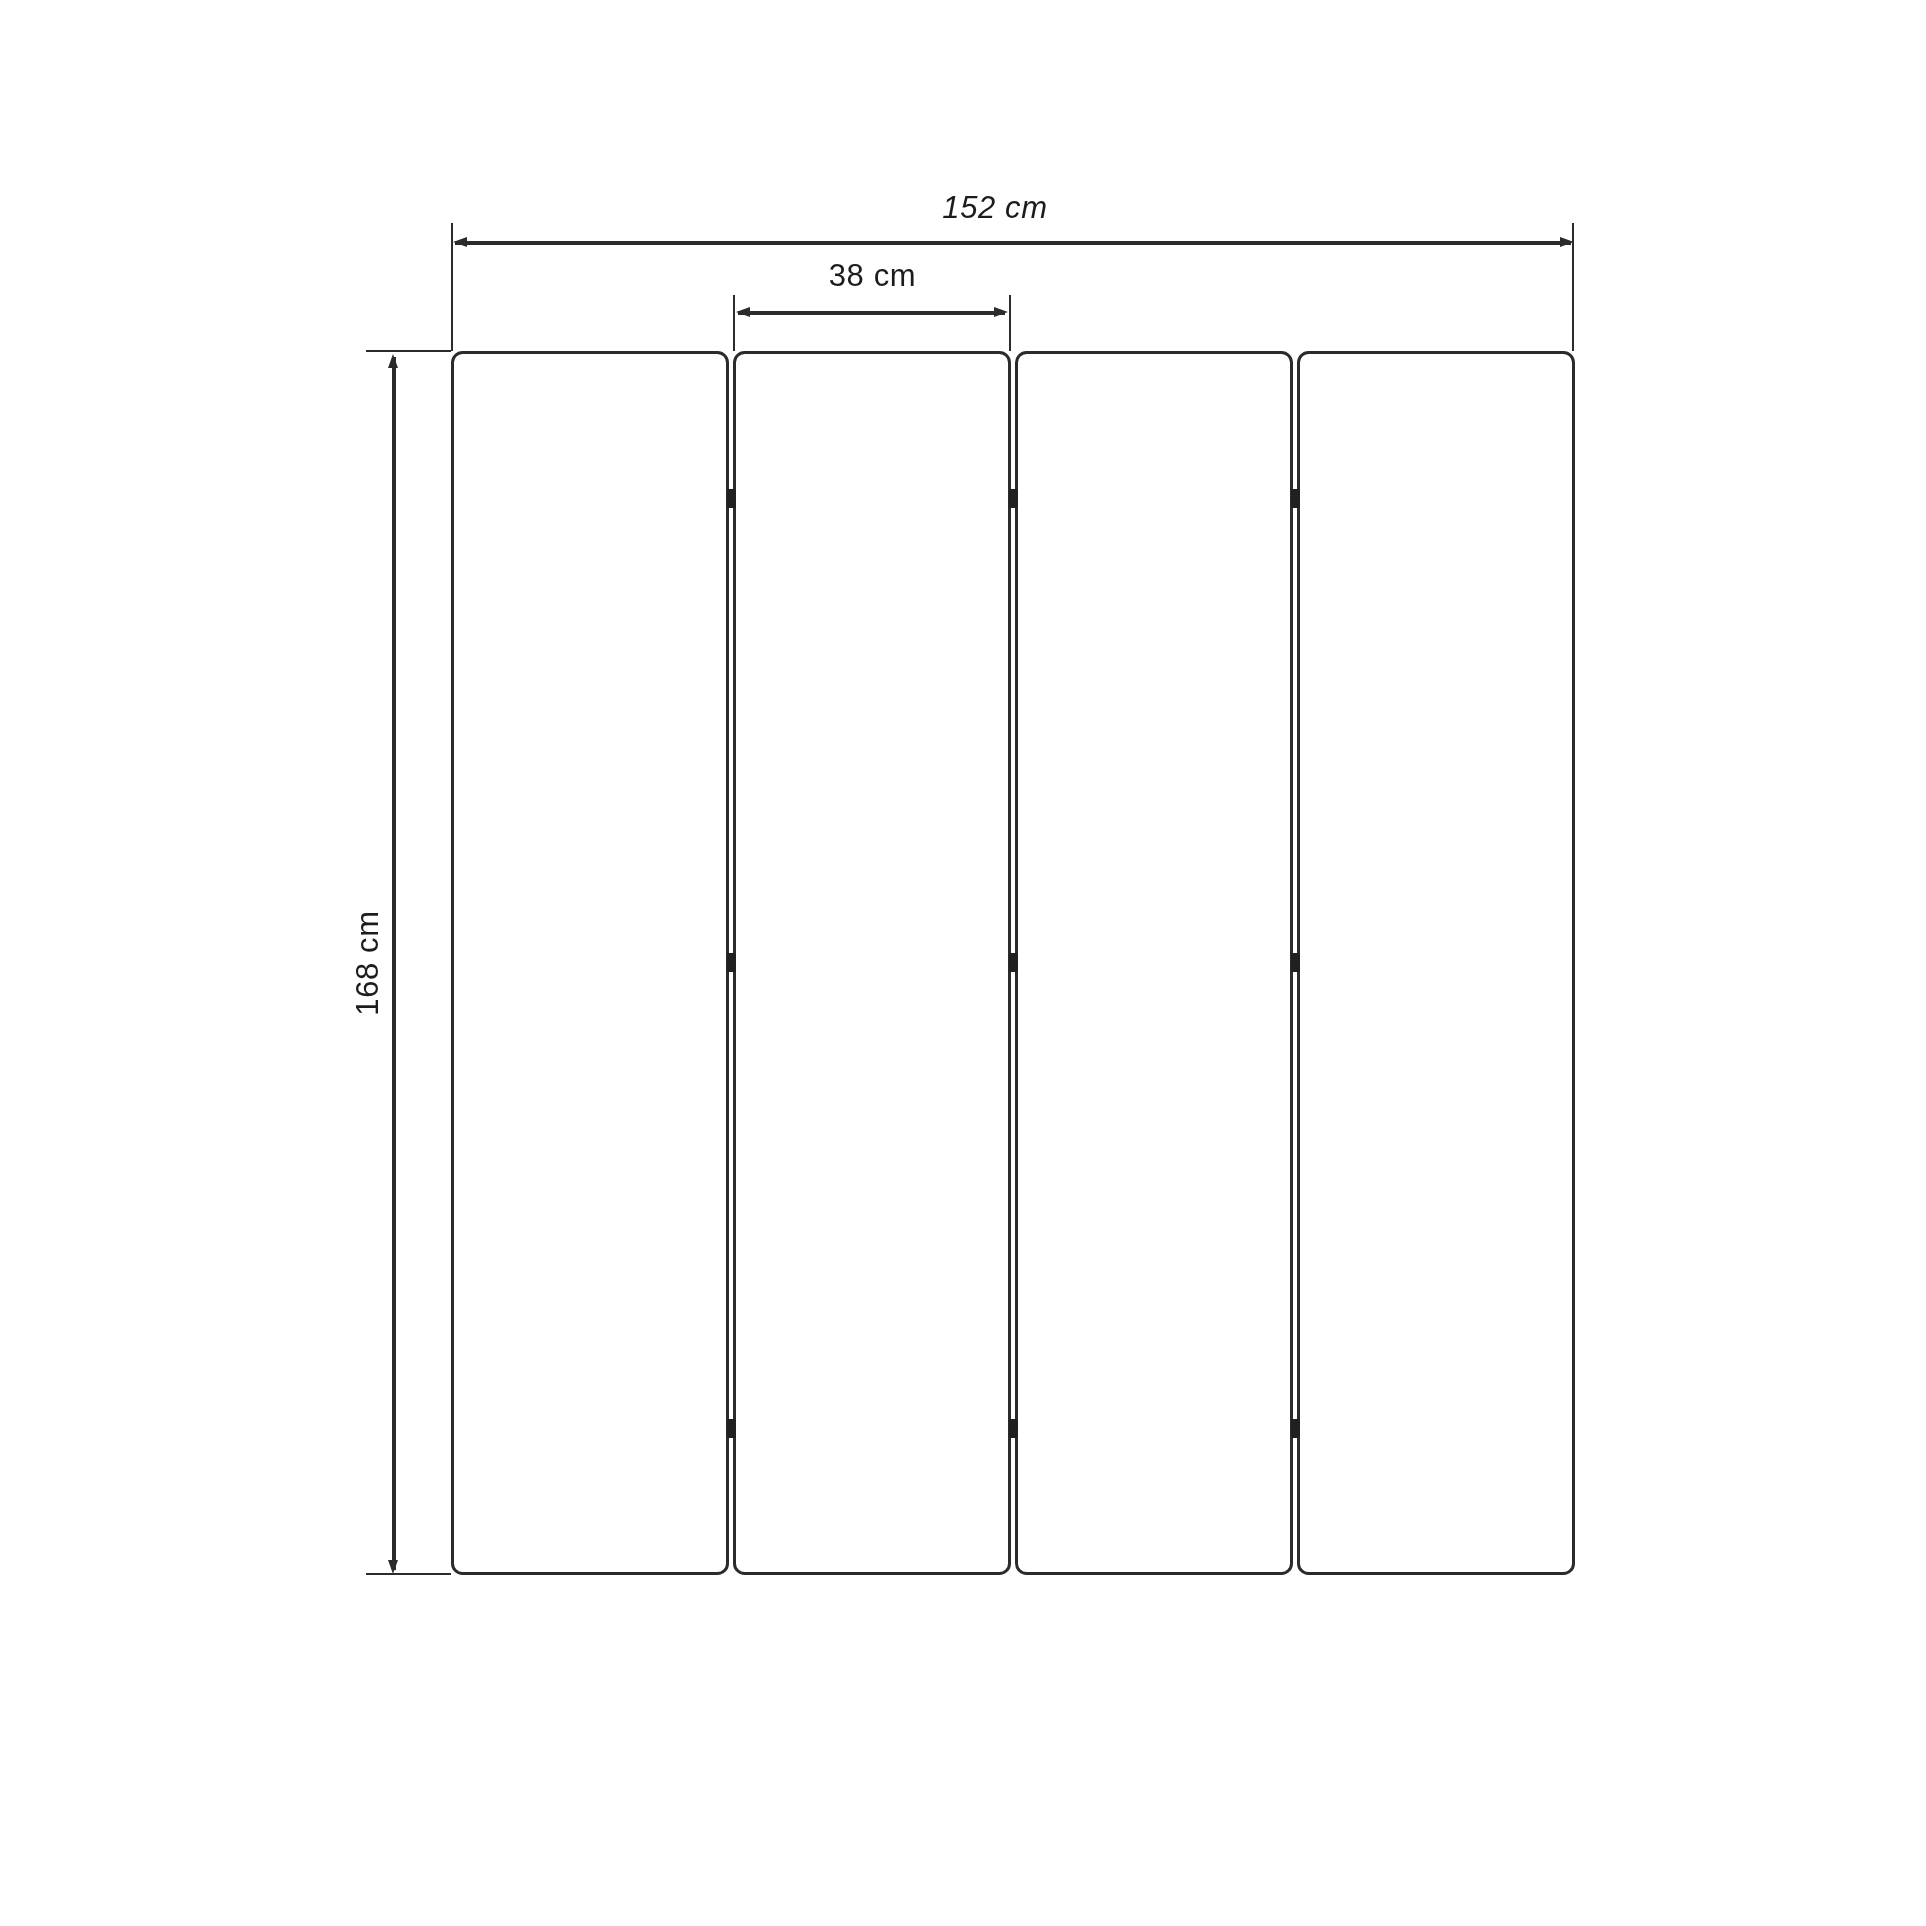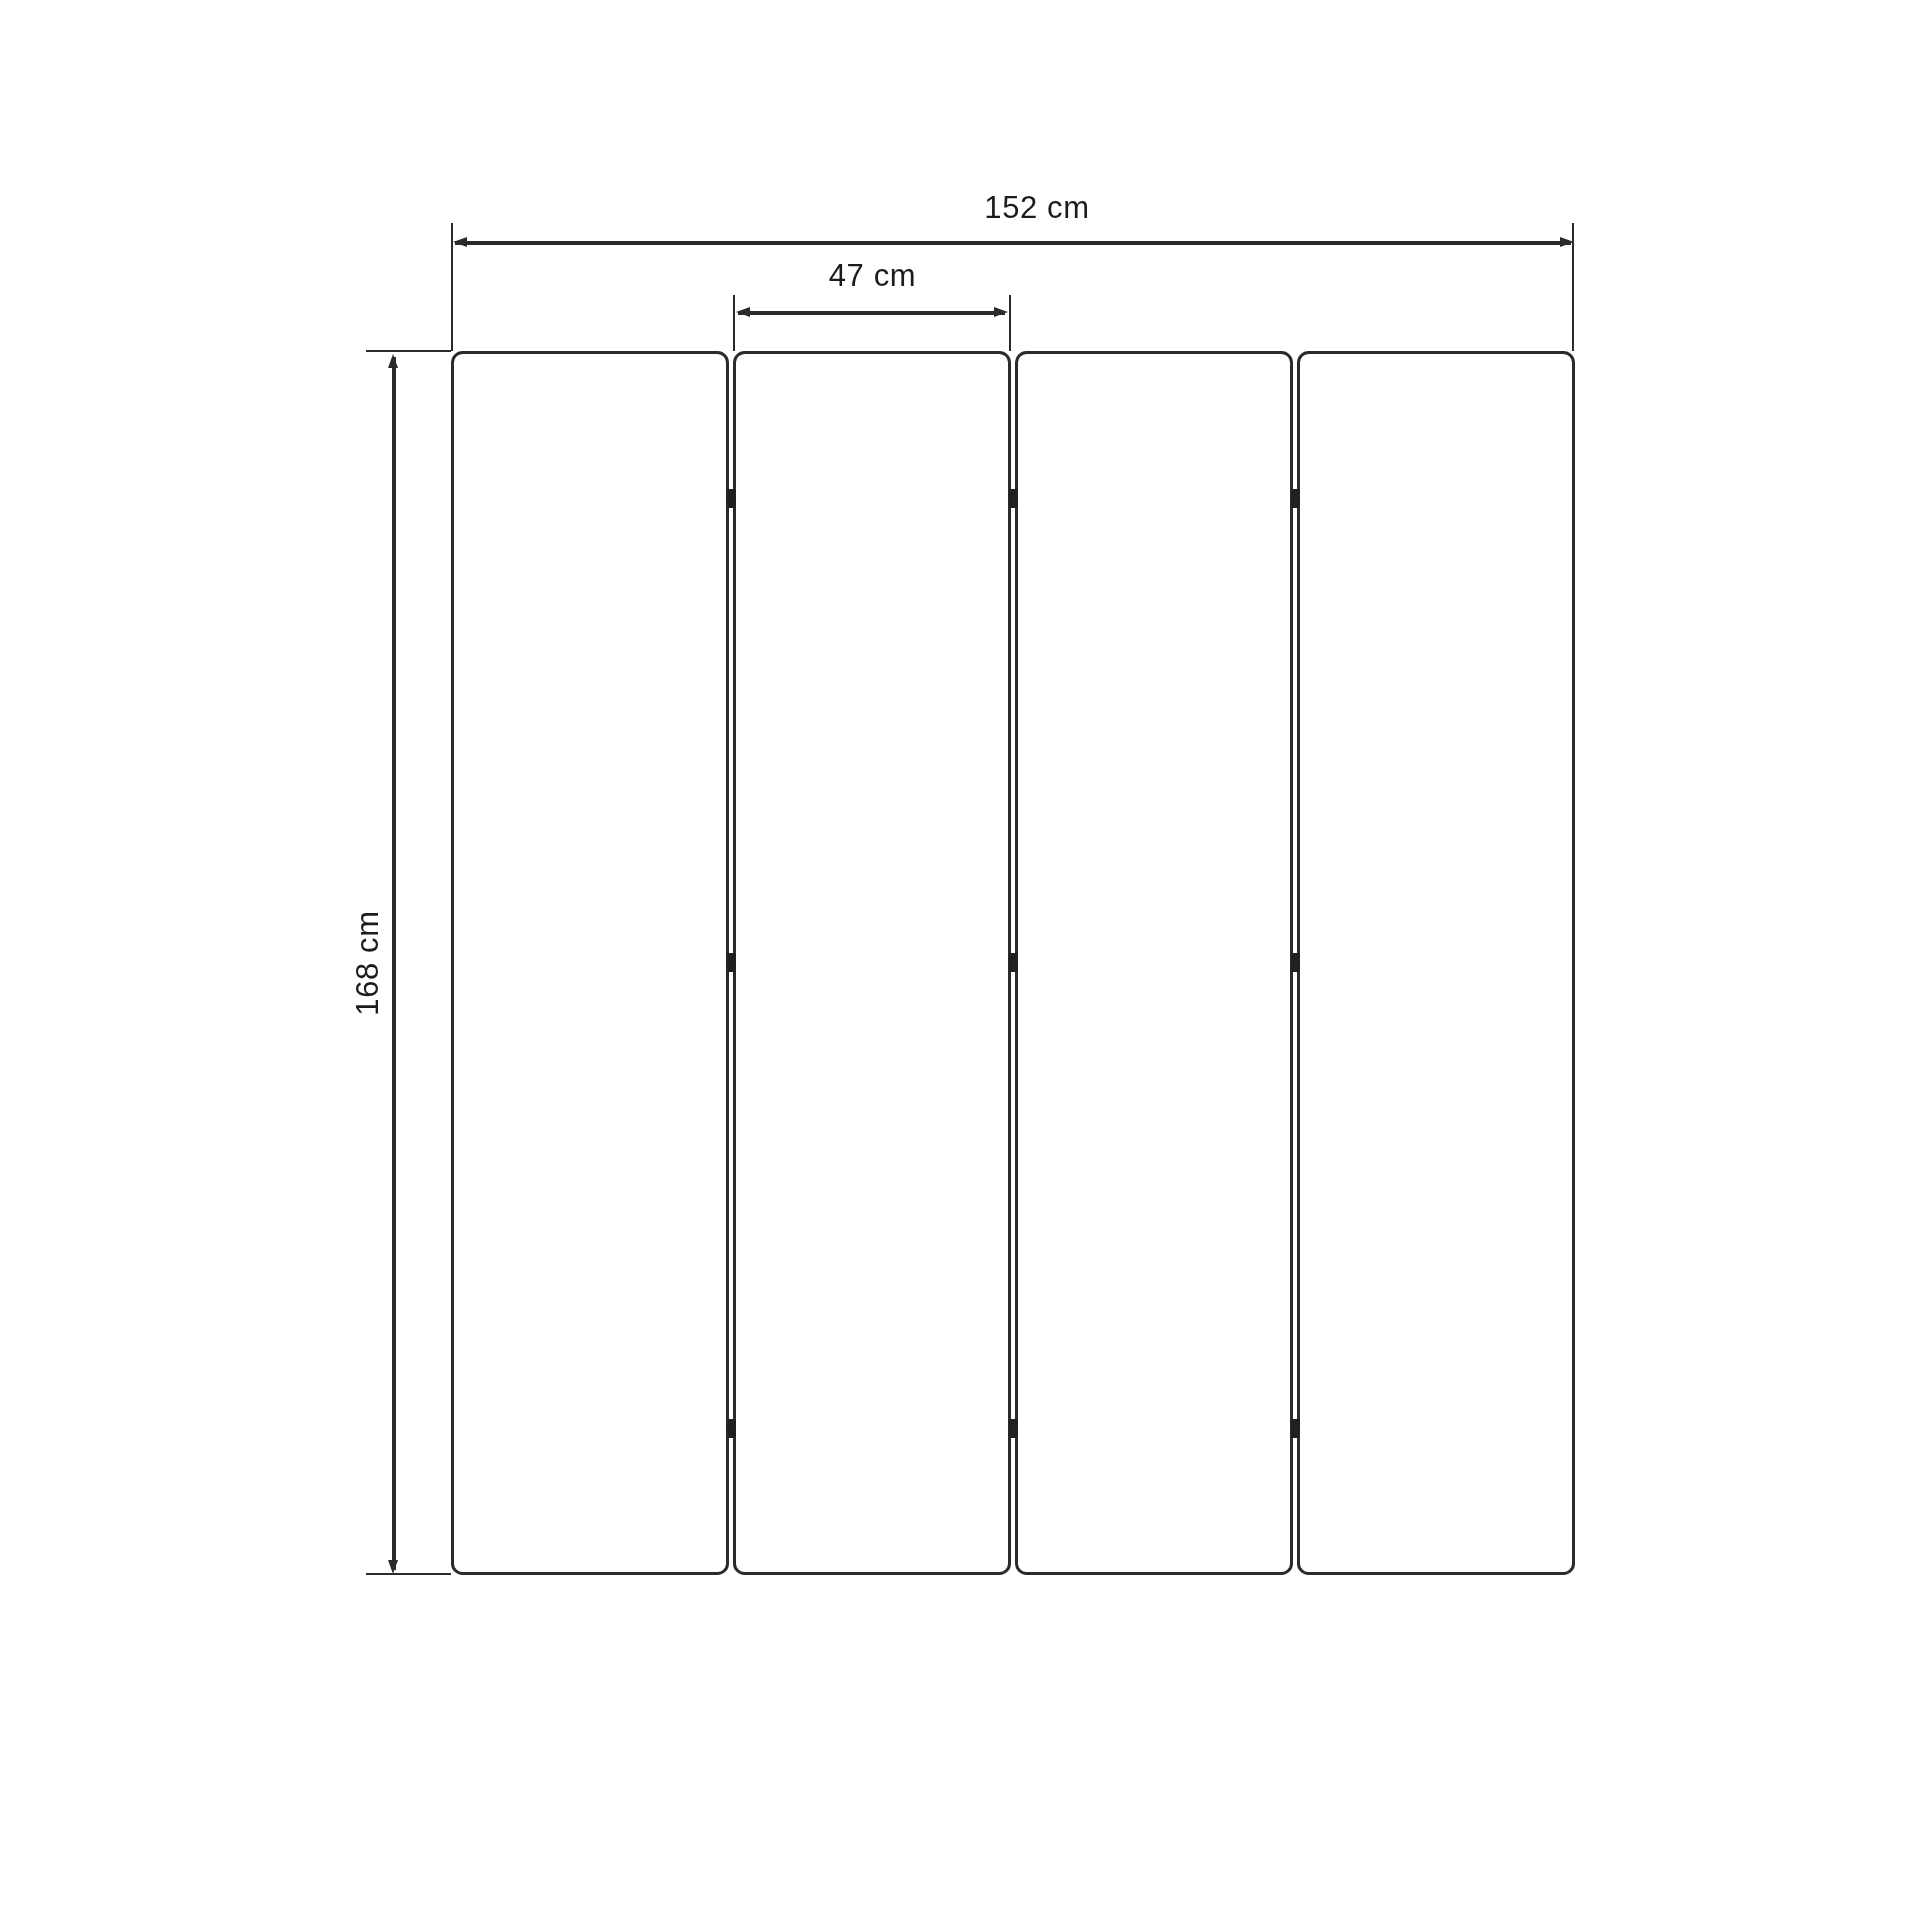--- a/index.html
+++ b/index.html
@@ -68,21 +68,21 @@
   
   .dim-label {
     position: absolute;
     font-size: 31px;
     letter-spacing: 0.6px;
     color: #1c1c1c;
     text-align: center;
     line-height: 36px;
     white-space: nowrap;
   }
-  #label-total-width { left: 475px; width: 1124px; top: 190px; }
+  #label-total-width { left: 433px; width: 1124px; top: 190px; font-style: italic; }
   #label-panel-width { left: 733px; width: 279px; top: 258px; }
   #label-height {
     left: 271px; top: 945px; width: 193px; height: 36px;
     transform: rotate(-90deg);
     transform-origin: 50% 50%;
   }
   
   #dim-total-line  { left: 455px;  top: 241px;  width: 1116px; }
   #dim-total-ext-l { left: 451px;  top: 223px;  height: 128px; }
   #dim-total-ext-r { left: 1572px; top: 223px;  height: 128px; }
@@ -109,21 +109,21 @@
   <div>
     <div class="dim-label" id="label-total-width">152 cm</div>
     <div class="dim-line-h" id="dim-total-line"></div>
     <div class="arrow left" id="dim-total-arr-l"></div>
     <div class="arrow right" id="dim-total-arr-r"></div>
     <div class="ext-line-v" id="dim-total-ext-l"></div>
     <div class="ext-line-v" id="dim-total-ext-r"></div>
   </div>
 
   <div>
-    <div class="dim-label" id="label-panel-width">47 cm</div>
+    <div class="dim-label" id="label-panel-width">38 cm</div>
     <div class="dim-line-h" id="dim-panel-line"></div>
     <div class="arrow left" id="dim-panel-arr-l"></div>
     <div class="arrow right" id="dim-panel-arr-r"></div>
     <div class="ext-line-v" id="dim-panel-ext-l"></div>
     <div class="ext-line-v" id="dim-panel-ext-r"></div>
   </div>
 
   <div>
     <div class="dim-label" id="label-height">168 cm</div>
     <div class="dim-line-v" id="dim-height-line"></div>

